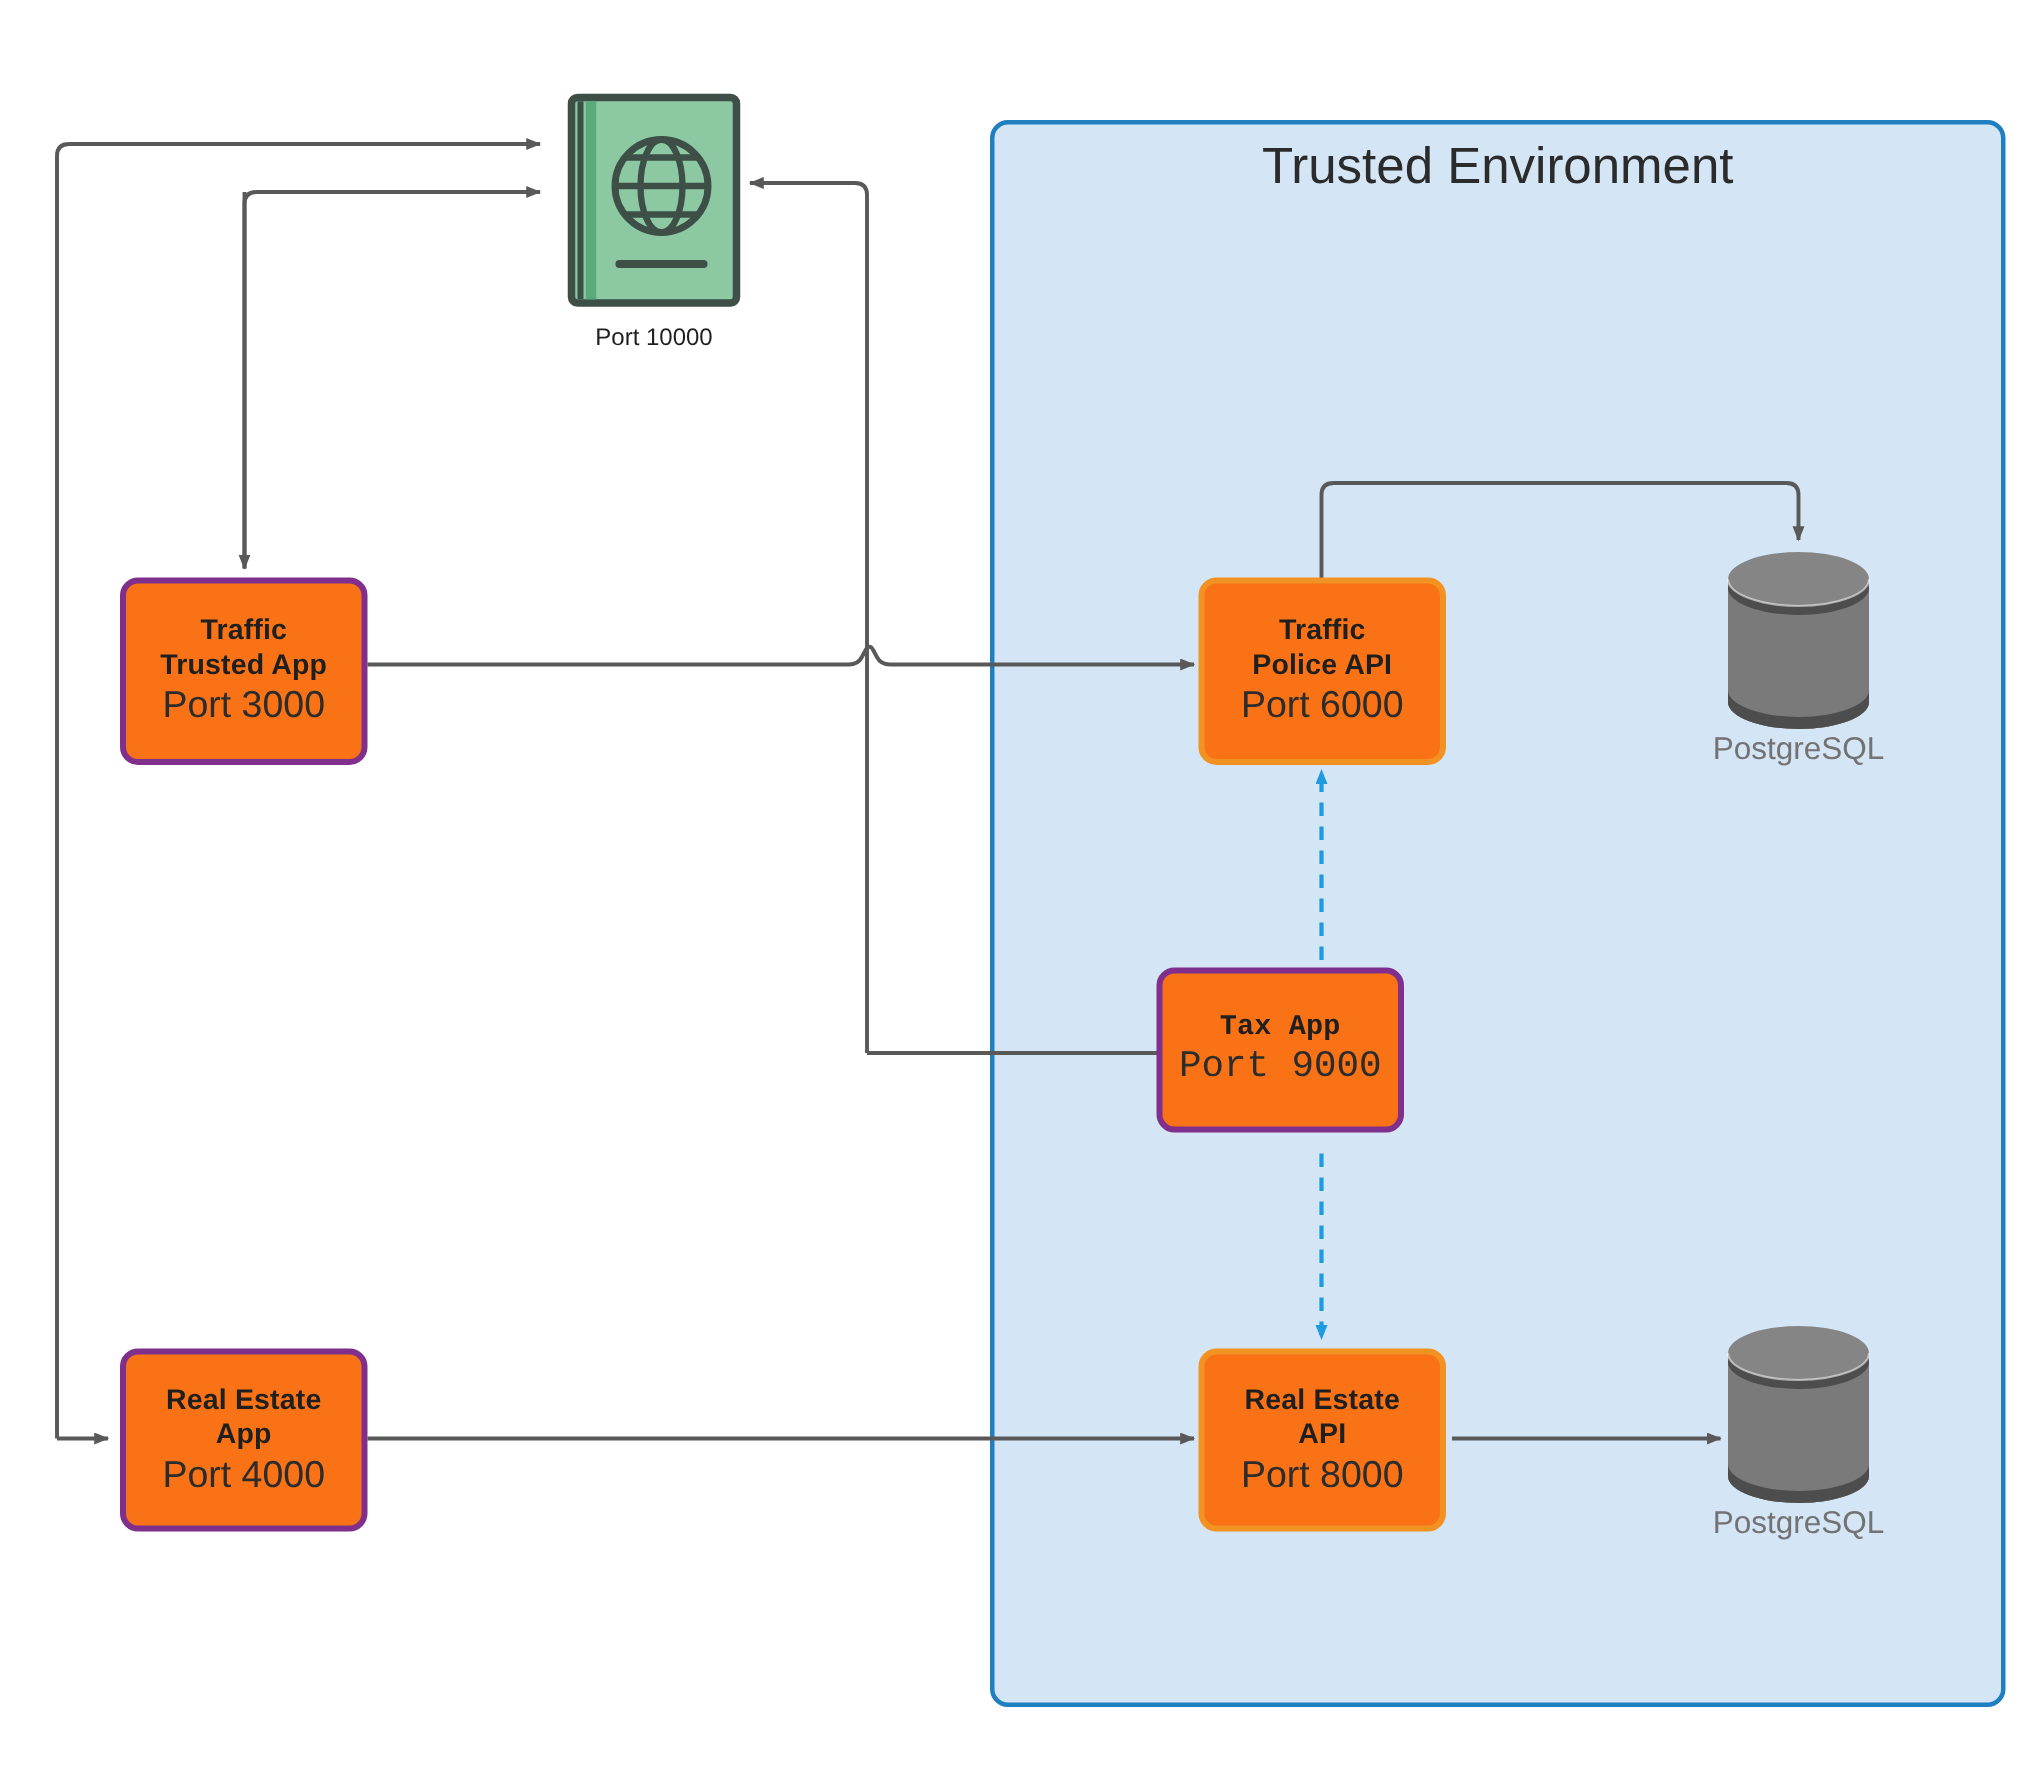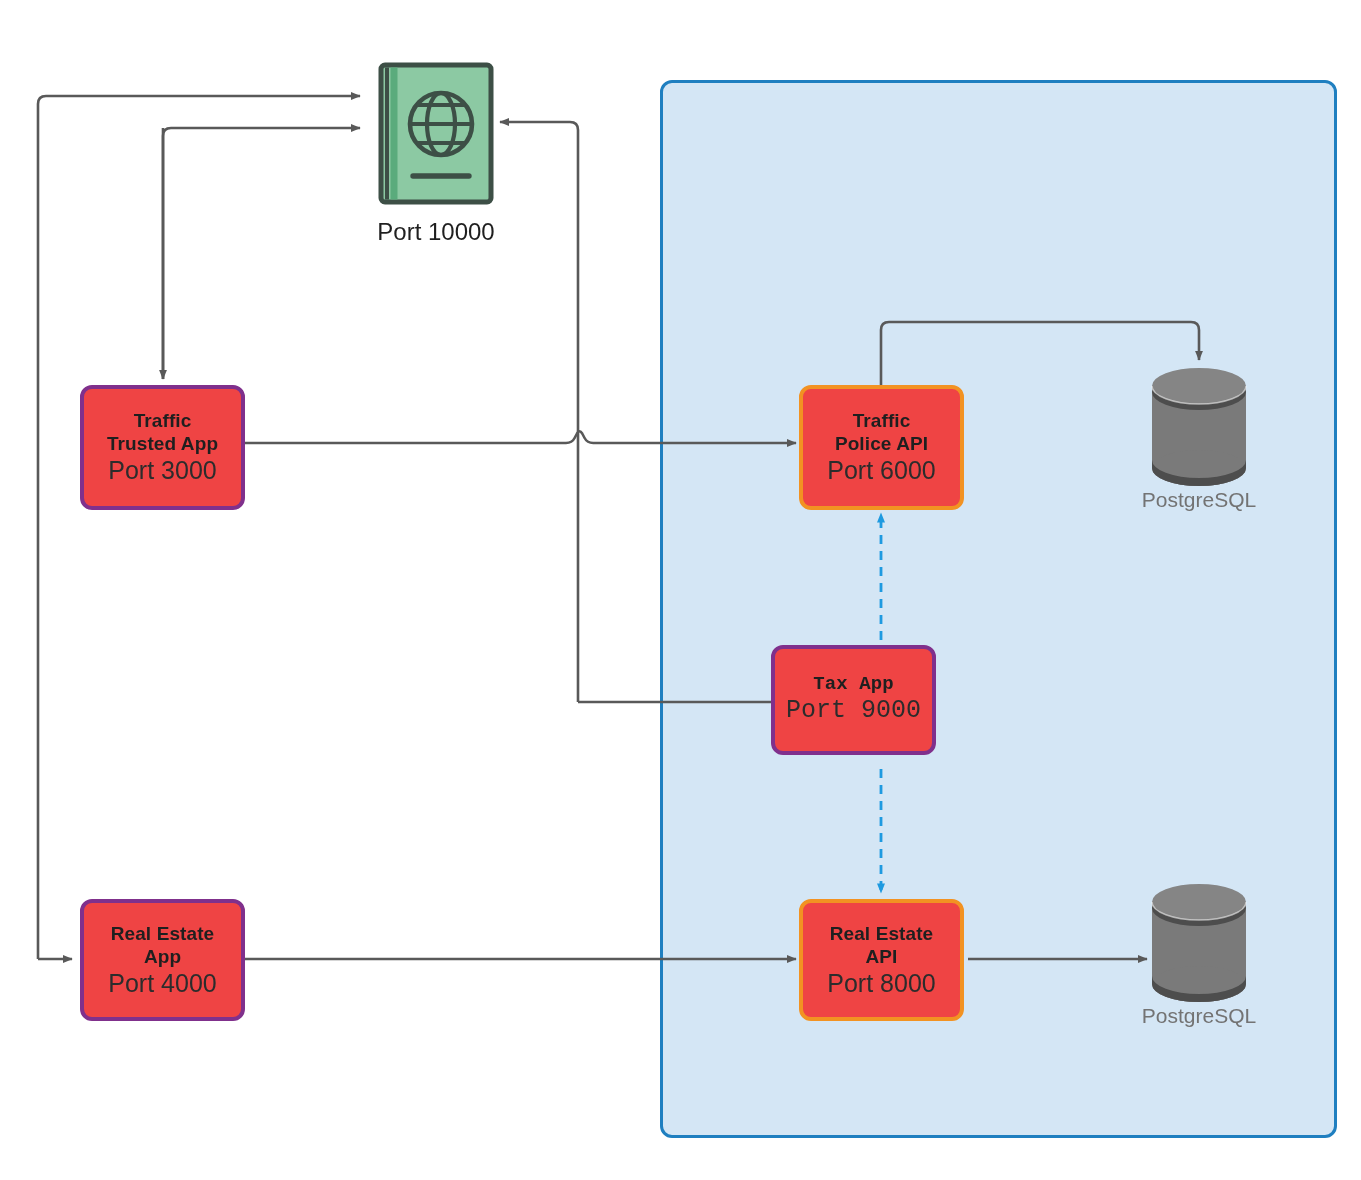--- a/index.html
+++ b/index.html
@@ -41,21 +41,21 @@
     color: #2b2b2b;
     font-size: 34px;
     font-weight: 400;
     white-space: nowrap;
   }
 
   
   .node {
     position: absolute;
     box-sizing: border-box;
-    background: #ef4444;
+    background: #f97316;
     border-radius: 12px;
     display: flex;
     flex-direction: column;
     align-items: center;
     justify-content: center;
     text-align: center;
     line-height: 1.22;
     color: #1f1f1f;
   }
   .node.app  { border: 4px solid #80308c; }
@@ -81,41 +81,42 @@
     text-align: center;
     width: 260px;
     color: #1f1f1f;
   }
   .iam-label .nm {
     font-size: 25px;
     font-weight: bold;
     line-height: 1.25;
   }
   .iam-label .pt {
-    font-size: 24px;
+    font-size: 16px;
     font-weight: 400;
     line-height: 1.3;
   }
 
   
   .db { position: absolute; }
   .db-cap {
     position: absolute;
     text-align: center;
     font-size: 21px;
     color: #737373;
     white-space: nowrap;
   }
 </style>
 </head>
 <body>
 
 <div id="canvas">
 
   <div class="zone" style="left:660px; top:80px; width:677px; height:1058px;"></div>
+  <div class="zone-title" style="left:660px; top:92px; width:677px;">Trusted Environment</div>
 
   <svg id="wires" viewBox="0 0 1361 1180">
     <defs>
       <marker id="arrowGray" markerWidth="11" markerHeight="11" refX="9.2" refY="4" orient="auto" markerUnits="userSpaceOnUse">
         <path d="M0,0 L10,4 L0,8 z" fill="#595959"></path>
       </marker>
       <marker id="arrowBlue" markerWidth="11" markerHeight="11" refX="8.6" refY="4" orient="auto" markerUnits="userSpaceOnUse">
         <path d="M0,0 L10,4 L0,8 z" fill="#1e9ae0"></path>
       </marker>
     </defs>

